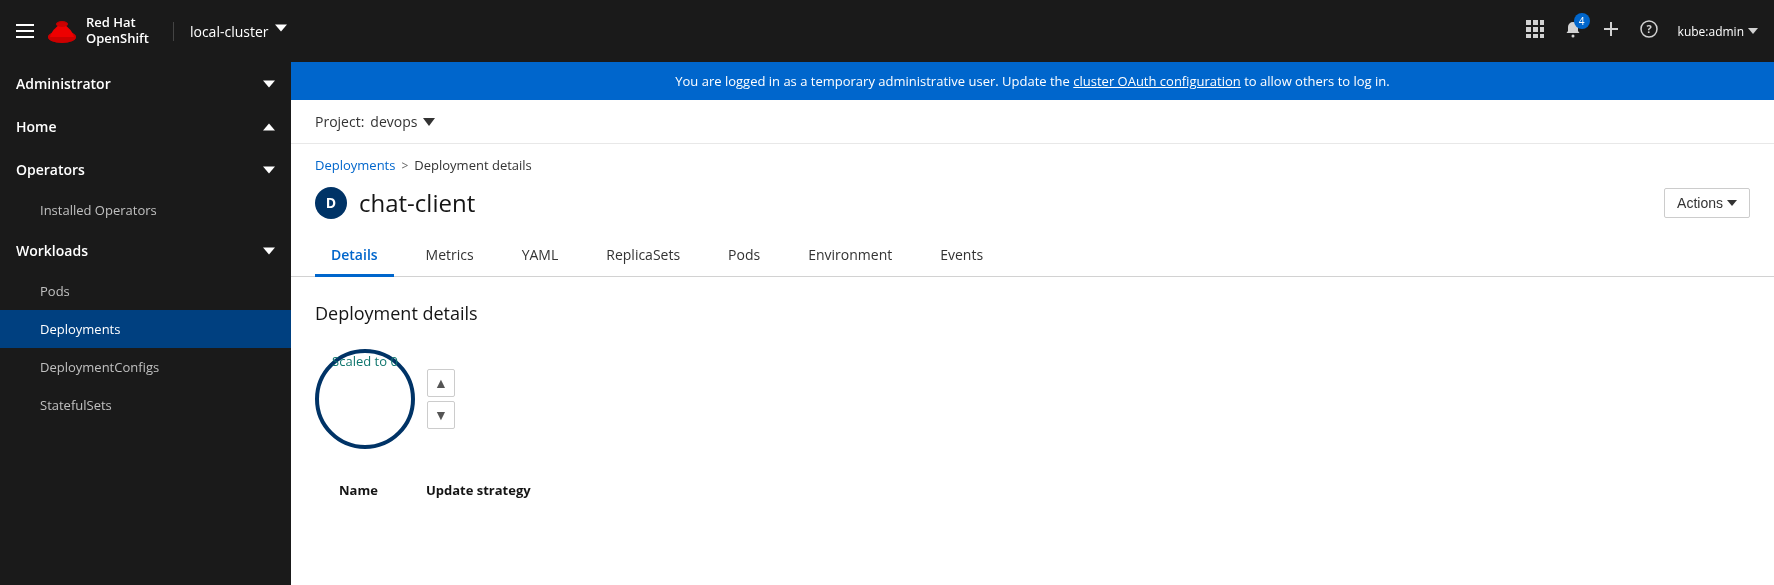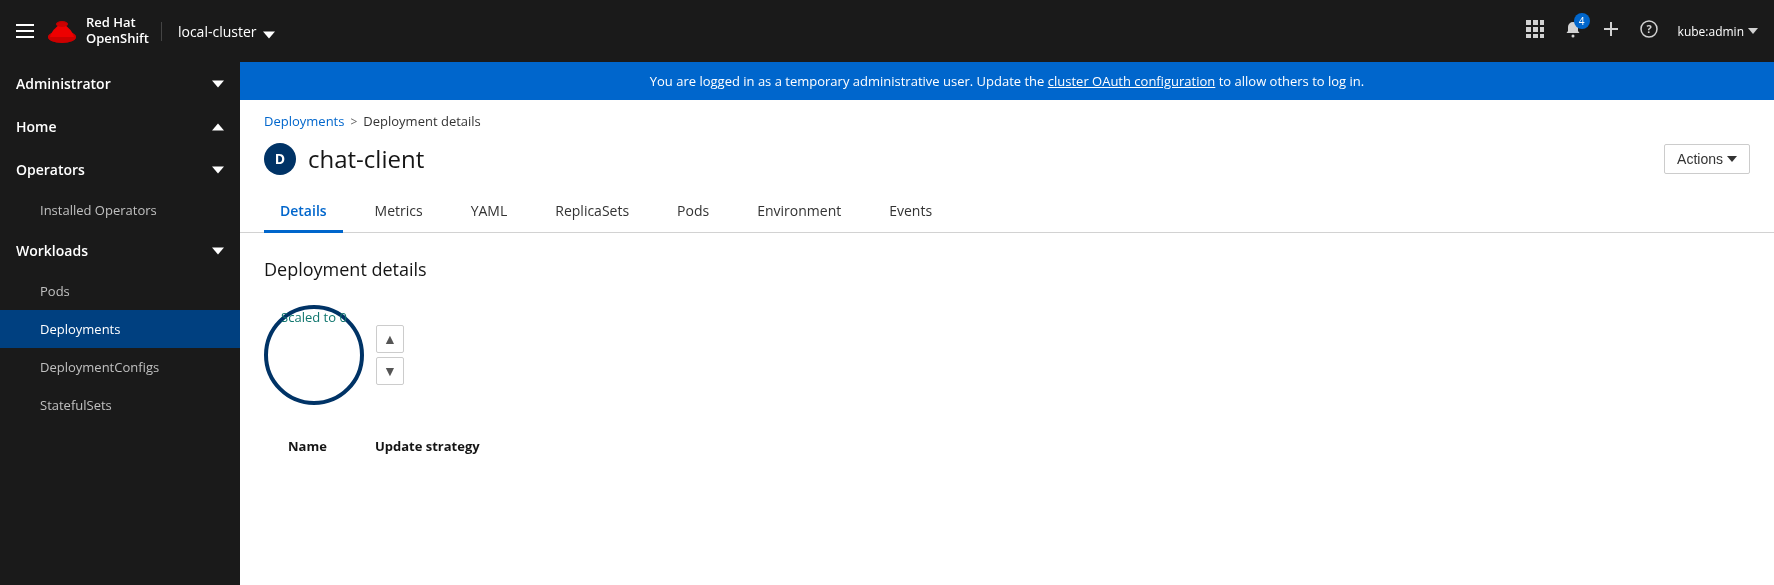--- a/index.html
+++ b/index.html
@@ -15,35 +15,35 @@
       padding: 0 16px;
       flex-shrink: 0;
       z-index: 100;
     }
     .topnav-left { display: flex; align-items: center; gap: 12px; }
     .hamburger-icon { cursor: pointer; display: flex; flex-direction: column; gap: 4px; }
     .hamburger-icon span { display: block; width: 18px; height: 2px; background: #fff; }
     .redhat-logo { display: flex; align-items: center; gap: 8px; }
     .redhat-hat { width: 32px; height: 32px; }
     .redhat-text { font-size: 13px; font-weight: 600; line-height: 1.2; color: #fff; }
-    .cluster-selector { display: flex; align-items: flex-end; gap: 6px; margin-left: 0; color: #fff; font-size: 14px; cursor: pointer; border-left: 1px solid #444; padding-left: 16px; }
+    .cluster-selector { display: flex; align-items: flex-start; gap: 6px; margin-left: 12px; color: #fff; font-size: 14px; cursor: pointer; border-left: 1px solid #444; padding-left: 16px; }
     .cluster-selector svg { width: 12px; height: 12px; fill: #fff; }
 
     .topnav-right { margin-left: auto; display: flex; align-items: center; gap: 20px; color: #fff; }
     .topnav-icon { cursor: pointer; font-size: 18px; color: #d2d2d2; position: relative; }
     .topnav-icon .badge { position: absolute; top: -6px; right: -8px; background: #06c; color: #fff; border-radius: 50%; font-size: 10px; width: 16px; height: 16px; display: flex; align-items: center; justify-content: center; }
     .user-label { font-size: 12px; color: #fff; cursor: pointer; display: flex; align-items: center; gap: 4px; }
 
     
     .main-layout { display: flex; flex: 1; overflow: hidden; }
 
     
     .sidebar {
       background: #1a1a1a;
-      width: 240px;
+      width: 291px;
       flex-shrink: 0;
       color: #fff;
       overflow-y: auto;
       display: flex;
       flex-direction: column;
     }
     .sidebar-item {
       display: flex;
       align-items: center;
       padding: 10px 24px;
@@ -340,20 +340,27 @@
   </aside>
 
   <div class="content-area">
 
     <div class="alert-banner">
       <span>You are logged in as a temporary administrative user. Update the </span><a>cluster OAuth configuration</a><span> to allow others to log in.</span>
     </div>
 
     <div class="page-content">
 
+      <div class="project-bar">
+        <span>Project:</span>
+        <span>devops</span>
+        <svg width="12" height="8" viewBox="0 0 12 8" fill="#333">
+            <path d="M0 0l6 8 6-8z"></path>
+          </svg>
+      </div>
 
       <div class="breadcrumb">
         <a class="breadcrumb-link">Deployments</a>
         <span class="breadcrumb-sep">&gt;</span>
         <span class="breadcrumb-current">Deployment details</span>
       </div>
 
       <div class="page-header">
         <div class="page-title-row">
           <div class="resource-icon">

